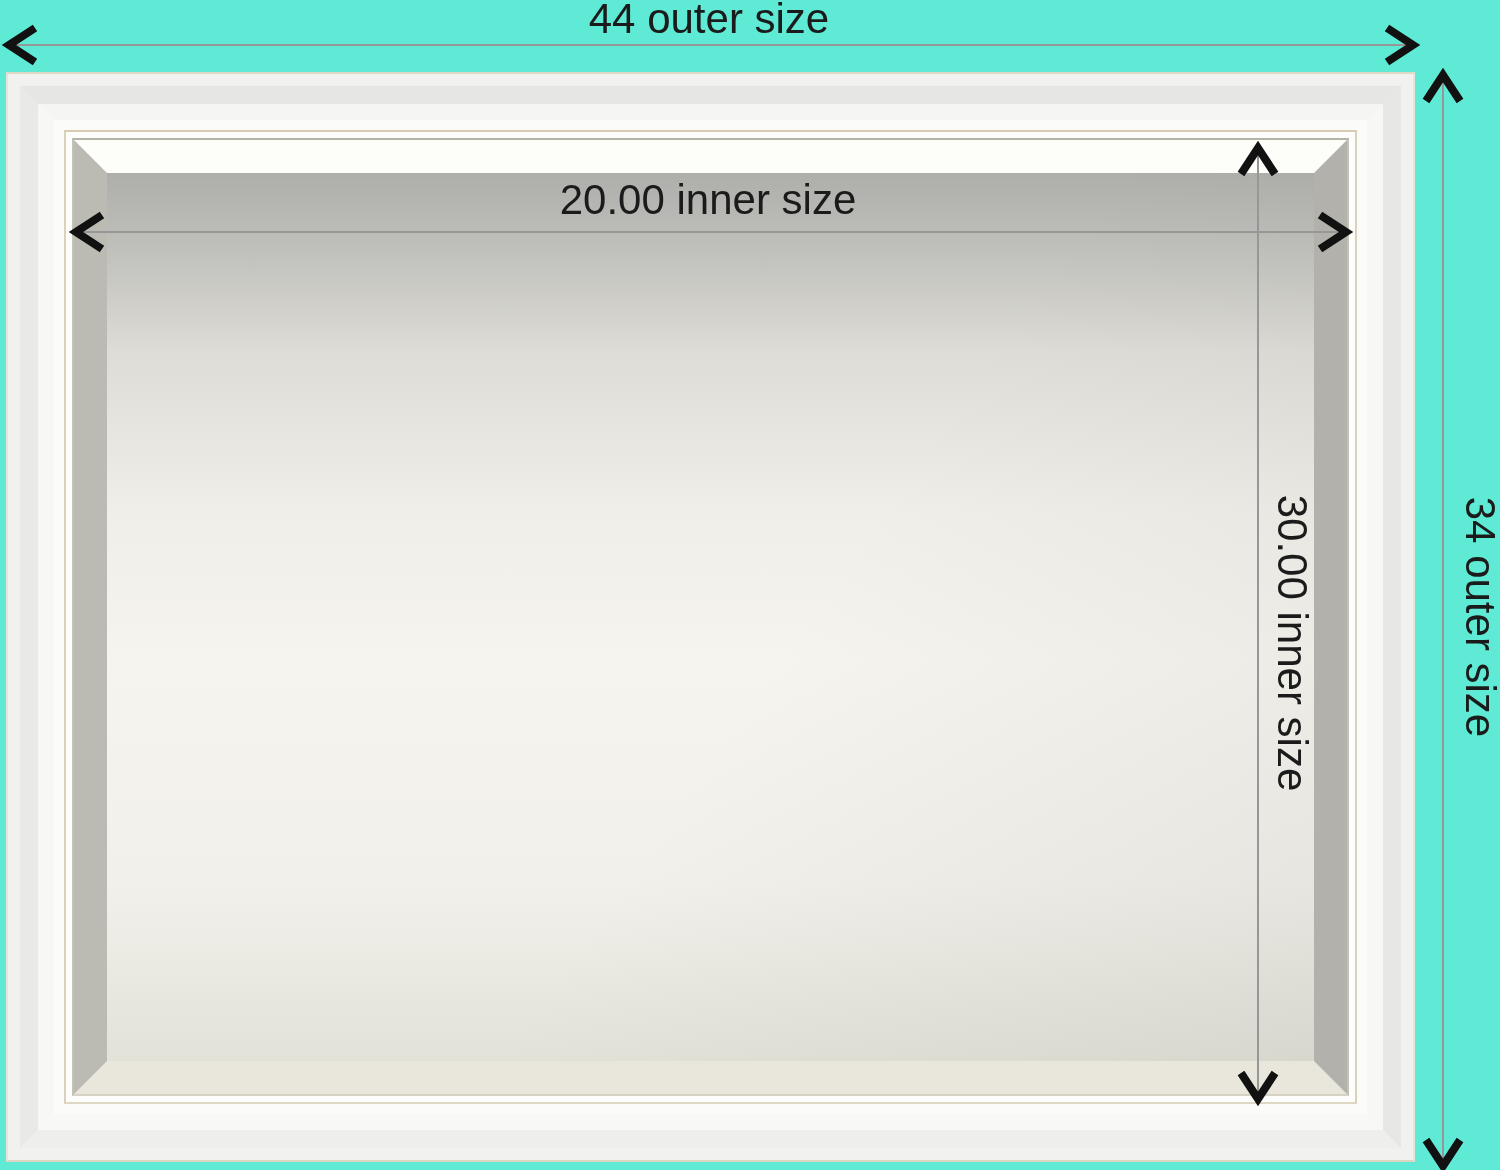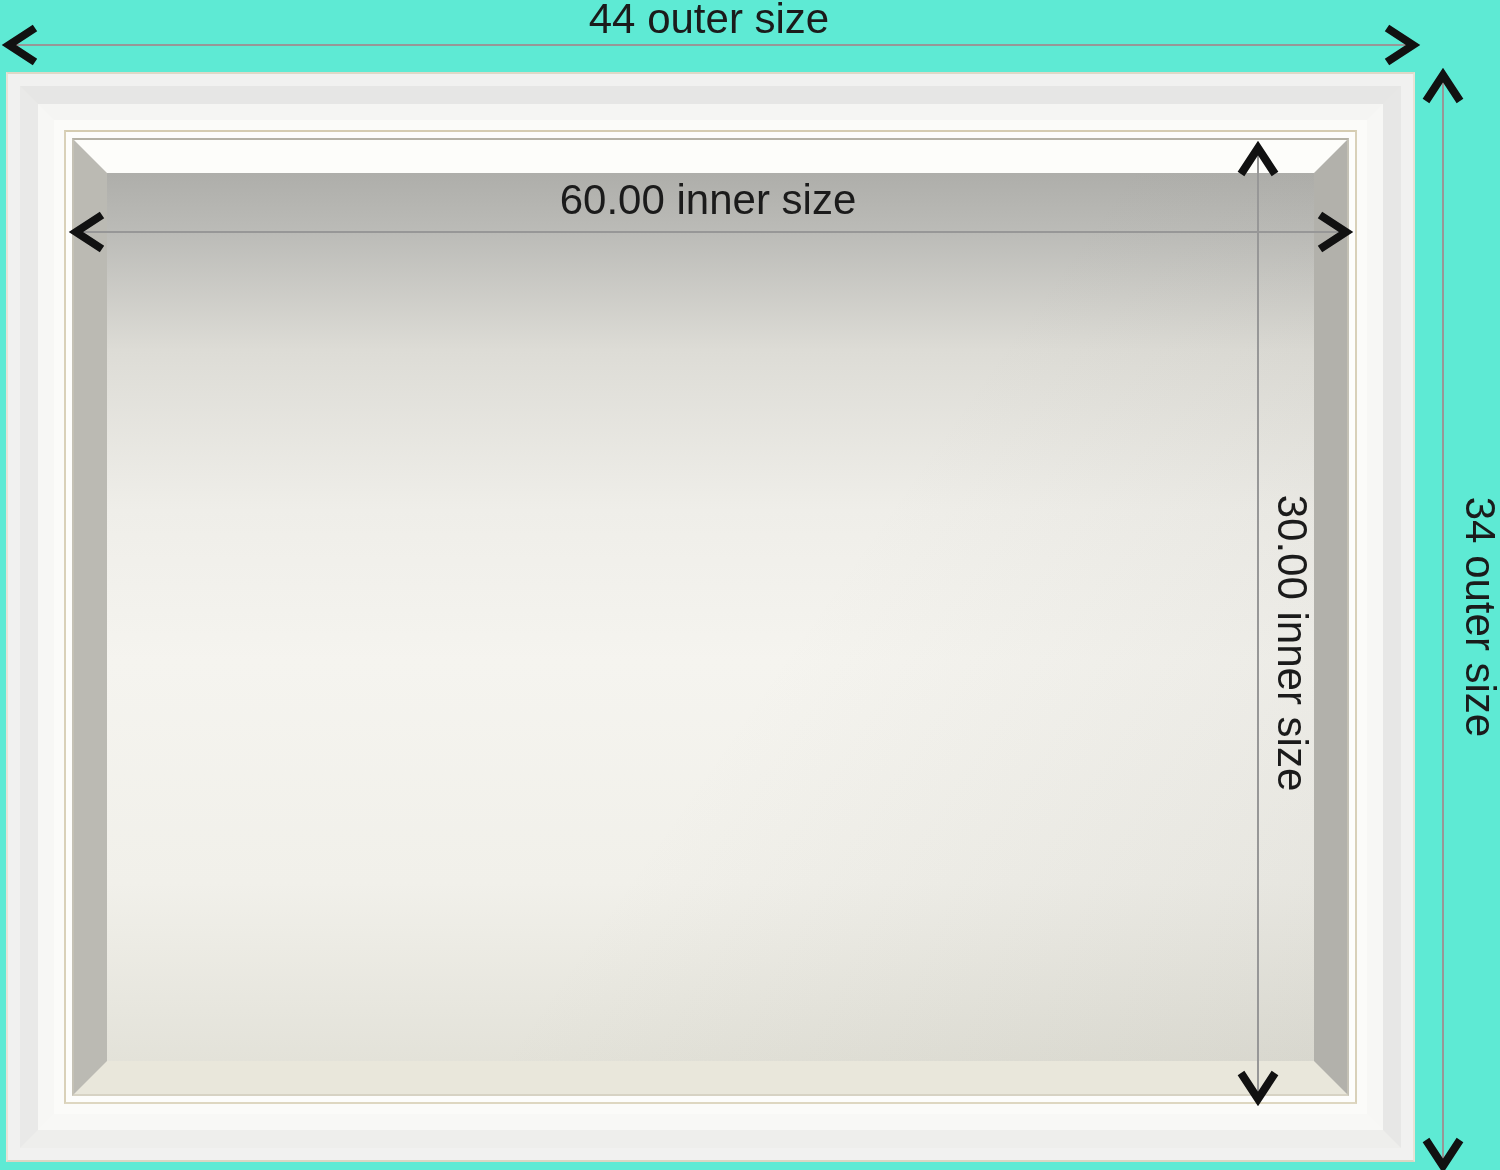--- a/index.html
+++ b/index.html
@@ -103,21 +103,21 @@
   </div>
   <div class="dim-label v-label" style="left:1480px; top:617px;">34 outer size</div>
 
   <div class="dim" style="left:62px; top:206px;">
     <svg width="1294" height="52" viewBox="0 0 1294 52">
       <line class="dim-line" x1="14" y1="26" x2="1284" y2="26"></line>
       <path class="arrowhead" d="M40,9 L14,26 L40,43"></path>
       <path class="arrowhead" d="M1258,9 L1284,26 L1258,43"></path>
     </svg>
   </div>
-  <div class="dim-label h-label" style="left:708px; top:178px;">60.00 inner size</div>
+  <div class="dim-label h-label" style="left:708px; top:178px;">20.00 inner size</div>
 
   <div class="dim" style="left:1232px; top:136px;">
     <svg width="52" height="974" viewBox="0 0 52 974">
       <line class="dim-line" x1="26" y1="12" x2="26" y2="963"></line>
       <path class="arrowhead" d="M9,38 L26,12 L43,38"></path>
       <path class="arrowhead" d="M9,937 L26,963 L43,937"></path>
     </svg>
   </div>
   <div class="dim-label v-label" style="left:1292px; top:643px;">30.00 inner size</div>
 

